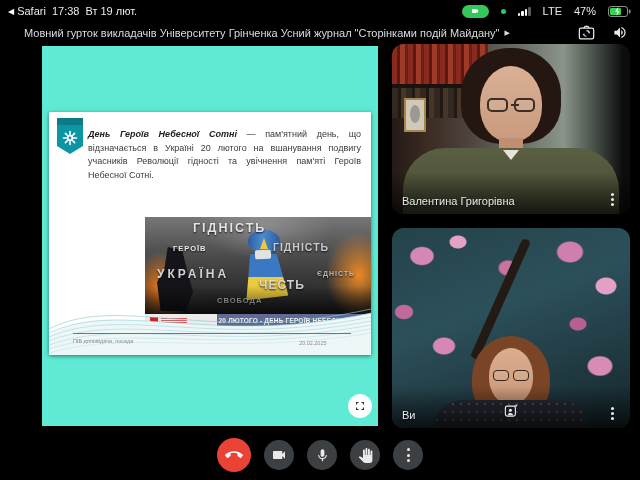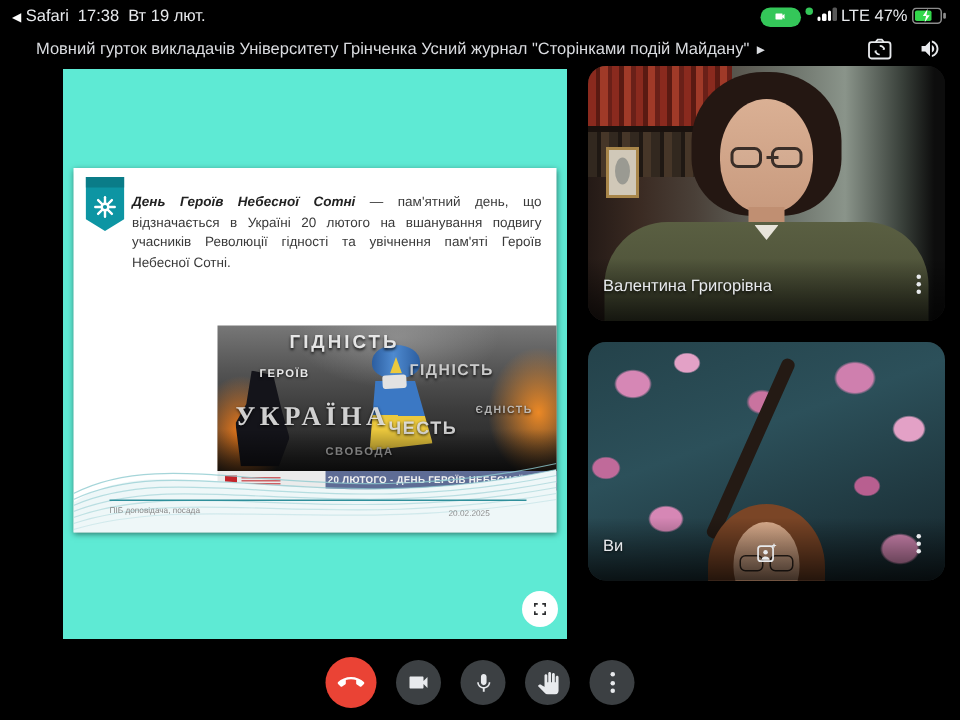--- a/index.html
+++ b/index.html
@@ -7,21 +7,21 @@
   body { font-family:"Liberation Sans", sans-serif; color:#e8eaed; position:relative; }
 
   
   .status-bar { position:absolute; top:0; left:0; width:640px; height:22px;
     display:flex; justify-content:space-between; align-items:center; padding:0 8px;
     font-size:11px; background:#000; z-index:30; }
   .sb-left { display:flex; align-items:center; gap:6px; }
   .sb-left .back-glyph { font-size:8px; color:#fff; }
   .sb-time { font-weight:normal; }
   .sb-date { color:#e8eaed; }
-  .sb-right { display:flex; gap:3px; }
+  .sb-right { display:flex; align-items:center; gap:12px; }
   .rec-pill { width:27px; height:13px; border-radius:7px; background:#34c759;
     display:flex; align-items:center; justify-content:center; }
   .green-dot { width:5px; height:5px; border-radius:50%; background:#34c759; }
   .sig { display:flex; align-items:flex-end; gap:1px; height:9px; }
   .sig i { display:block; width:2.5px; border-radius:1px; background:#fff; }
   .sig i:nth-child(1){height:3px;} .sig i:nth-child(2){height:5px;}
   .sig i:nth-child(3){height:7px;} .sig i:nth-child(4){height:9px; background:rgba(255,255,255,.35);}
   .batt { position:relative; width:24px; height:11px; }
 
   
@@ -66,21 +66,21 @@
     background:linear-gradient(90deg,#2c5ea0,#4e8ad0 45%,#2c5ea0); }
   .fig-helmet::after { content:""; position:absolute; left:12px; top:8px; width:8px; height:11px;
     background:#ecc93d; clip-path:polygon(50% 0,100% 100%,0 100%); }
   .fig-mask { position:absolute; left:110px; top:33px; width:16px; height:9px; background:#e2e2e2;
     border-radius:2px; transform:rotate(-3deg); }
   .pw { position:absolute; font-weight:bold; text-shadow:0 1px 2px rgba(0,0,0,.85);
     letter-spacing:1px; white-space:nowrap; }
   .pw0 { left:48px; top:4px;  font-size:12.5px; letter-spacing:2px; color:rgba(238,238,238,.95); }
   .pw1 { left:28px; top:27px; font-size:7.5px;  color:rgba(255,255,255,.9); }
   .pw2 { left:128px; top:24px; font-size:10.5px; color:rgba(218,218,218,.9); }
-  .pw3 { left:12px; top:50px; font-size:18px; letter-spacing:3px; color:rgba(242,242,242,.85);font-family:Liberation Serif, serif; }
+  .pw3 { left:12px; top:50px; font-size:12px; letter-spacing:3px; color:rgba(242,242,242,.85); }
   .pw4 { left:172px; top:53px; font-size:7px; color:rgba(205,205,205,.85); }
   .pw5 { left:114px; top:61px; font-size:12px; color:rgba(228,228,228,.9); }
   .pw6 { left:72px; top:79px; font-size:7.5px; color:rgba(222,222,222,.85); }
 
   .photo-cap { display:flex; width:228px; height:13px; }
   .cap-left { width:72px; background:#ebebeb; display:flex; align-items:center; gap:3px; padding-left:5px; }
   .org-logo { width:8px; height:8px; background:#c3242a; }
   .org-lines i { display:block; width:26px; height:1px; background:#c3242a; margin:1px 0; opacity:.7; }
   .cap-right { flex:1; background:#5e6c95; display:flex; align-items:center; justify-content:center;
     font-size:6.5px; font-weight:bold; color:#f2f2f2; letter-spacing:.2px; white-space:nowrap; }
@@ -89,21 +89,21 @@
   .footer-line { position:absolute; left:24px; top:221px; width:278px; height:1px; background:#2f8f9b; }
   .slide-footer-left { position:absolute; left:24px; top:226px; font-size:5.5px; color:#8a8a8a; }
   .slide-footer-right { position:absolute; left:250px; top:228px; font-size:5.5px; color:#8a8a8a; }
 
   .expand-btn { position:absolute; right:6px; bottom:8px; width:24px; height:24px; border-radius:50%;
     background:#fff; display:flex; align-items:center; justify-content:center; }
 
   
   .tile { position:absolute; left:392px; width:238px; border-radius:12px; overflow:hidden; background:#151515; }
   .tile1 { top:44px; height:170px; }
-  .tile2 { top:228px; height:159px; }
+  .tile2 { top:228px; height:200px; }
 
   .t1-bg { position:absolute; inset:0;
     background:linear-gradient(90deg,#241a16 0%,#3a2a22 14%,#4a4038 30%,#6a7068 55%,#8a948a 72%,#39403a 88%,#0d0d0d 97%); }
   .books-top { position:absolute; left:0; top:0; width:96px; height:40px;
     background:repeating-linear-gradient(90deg,#8a2a1e 0 5px,#5a1a12 5px 8px,#a03a28 8px 13px,#6a2018 13px 16px); }
   .books-shelf { position:absolute; left:0; top:40px; width:110px; height:4px; background:#1a120e; }
   .books-bottom { position:absolute; left:0; top:44px; width:80px; height:30px;
     background:repeating-linear-gradient(90deg,#32281f 0 6px,#1f1813 6px 9px,#463628 9px 14px); }
   .frame { position:absolute; left:12px; top:54px; width:22px; height:34px;
     border:2px solid #a8864a; background:#d0c8b8; }
@@ -151,21 +151,21 @@
     display:flex; gap:4px; align-items:center; }
   .w2-glasses b { width:16px; height:11px; border:1.5px solid #33271f; border-radius:4px;
     background:rgba(255,255,255,.07); }
   .w2-body { position:absolute; left:50%; top:172px; transform:translateX(-50%);
     width:156px; height:30px; border-radius:32px 32px 0 0; background:#262a33;
     background-image:radial-gradient(rgba(195,205,225,.28) 1px, transparent 1.6px);
     background-size:8px 8px; }
 
   .tile-bar { position:absolute; left:0; right:0; bottom:0; height:42px;
     background:linear-gradient(transparent, rgba(0,0,0,.7));
-    display:flex; align-items:flex-end; padding:0 10px 17px 10px; }
+    display:flex; align-items:flex-end; padding:0 10px 7px 10px; }
   .tile-name { font-size:11px; color:#e8eaed; text-shadow:0 1px 2px rgba(0,0,0,.8); }
   .tile-menu { margin-left:auto; width:16px; height:16px; display:flex; flex-direction:column;
     align-items:center; justify-content:center; gap:2px; }
   .tile-menu i { width:3px; height:3px; border-radius:50%; background:#e8eaed; display:block; }
   .fx-btn { position:absolute; left:50%; bottom:6px; transform:translateX(-50%); }
 
   
   .controls { position:absolute; bottom:8px; left:50%; transform:translateX(-50%);
     display:flex; align-items:center; gap:13px; z-index:30; }
   .cbtn { width:30px; height:30px; border-radius:50%; background:#3c4043;

